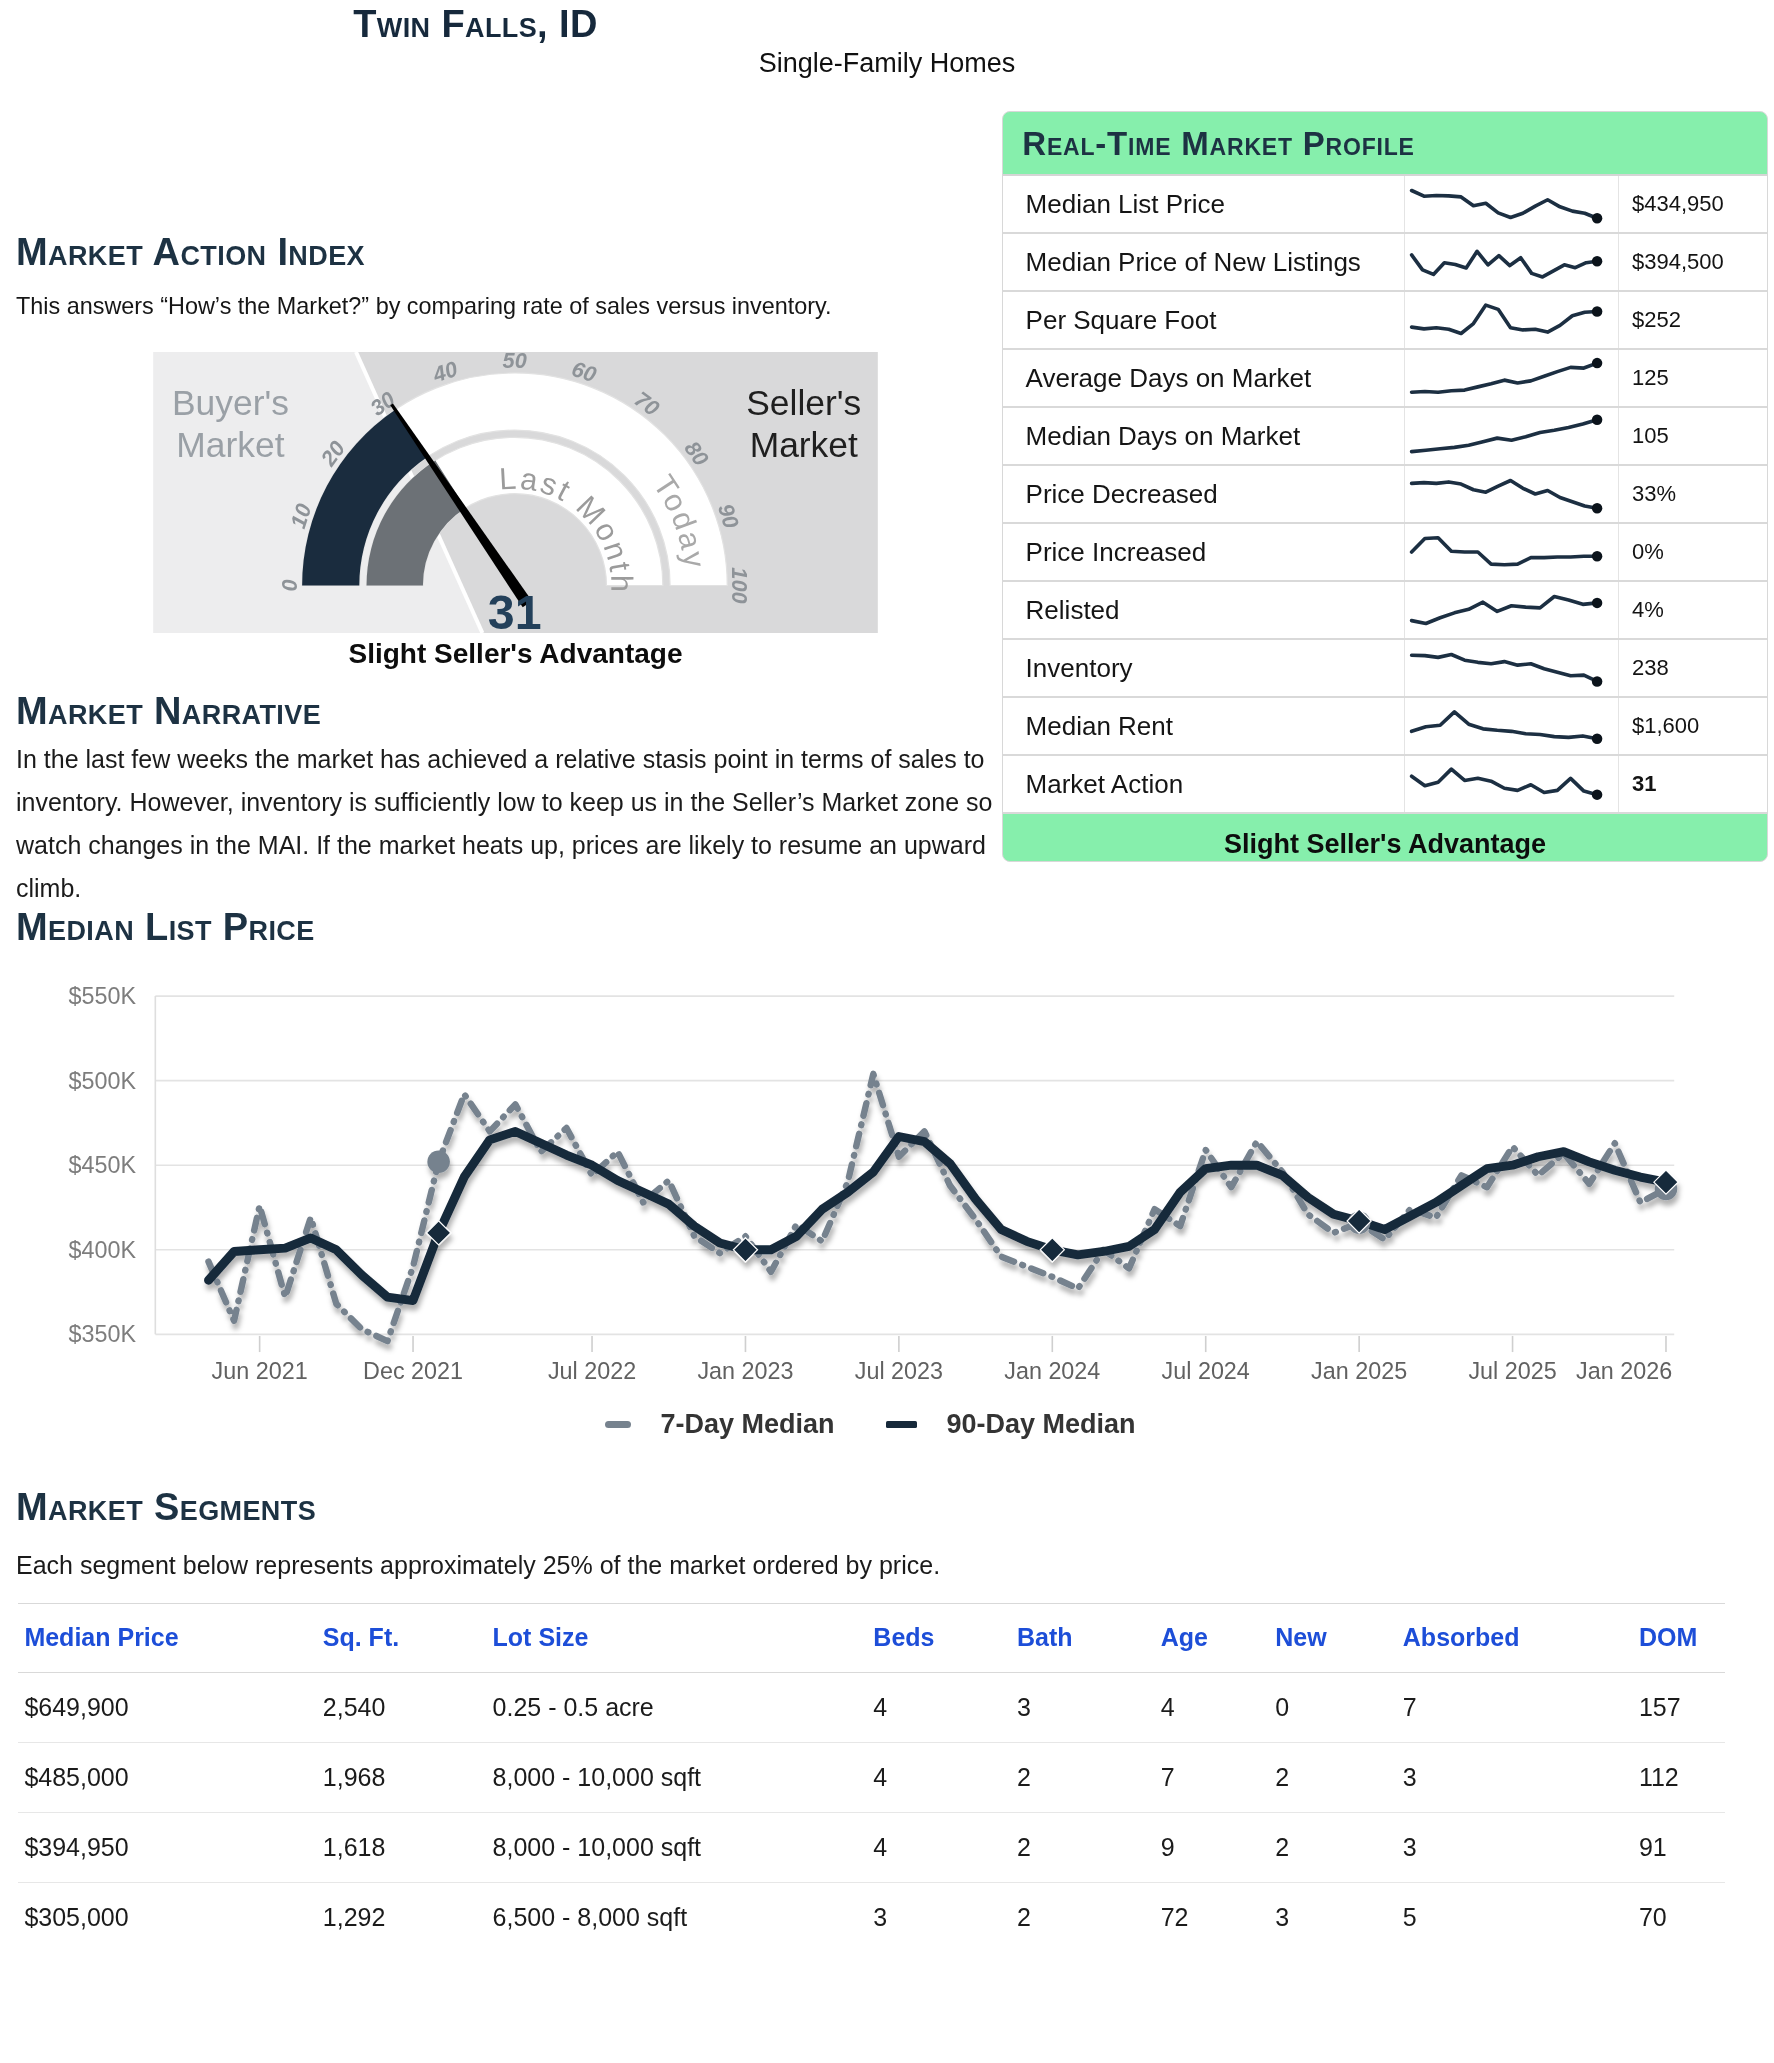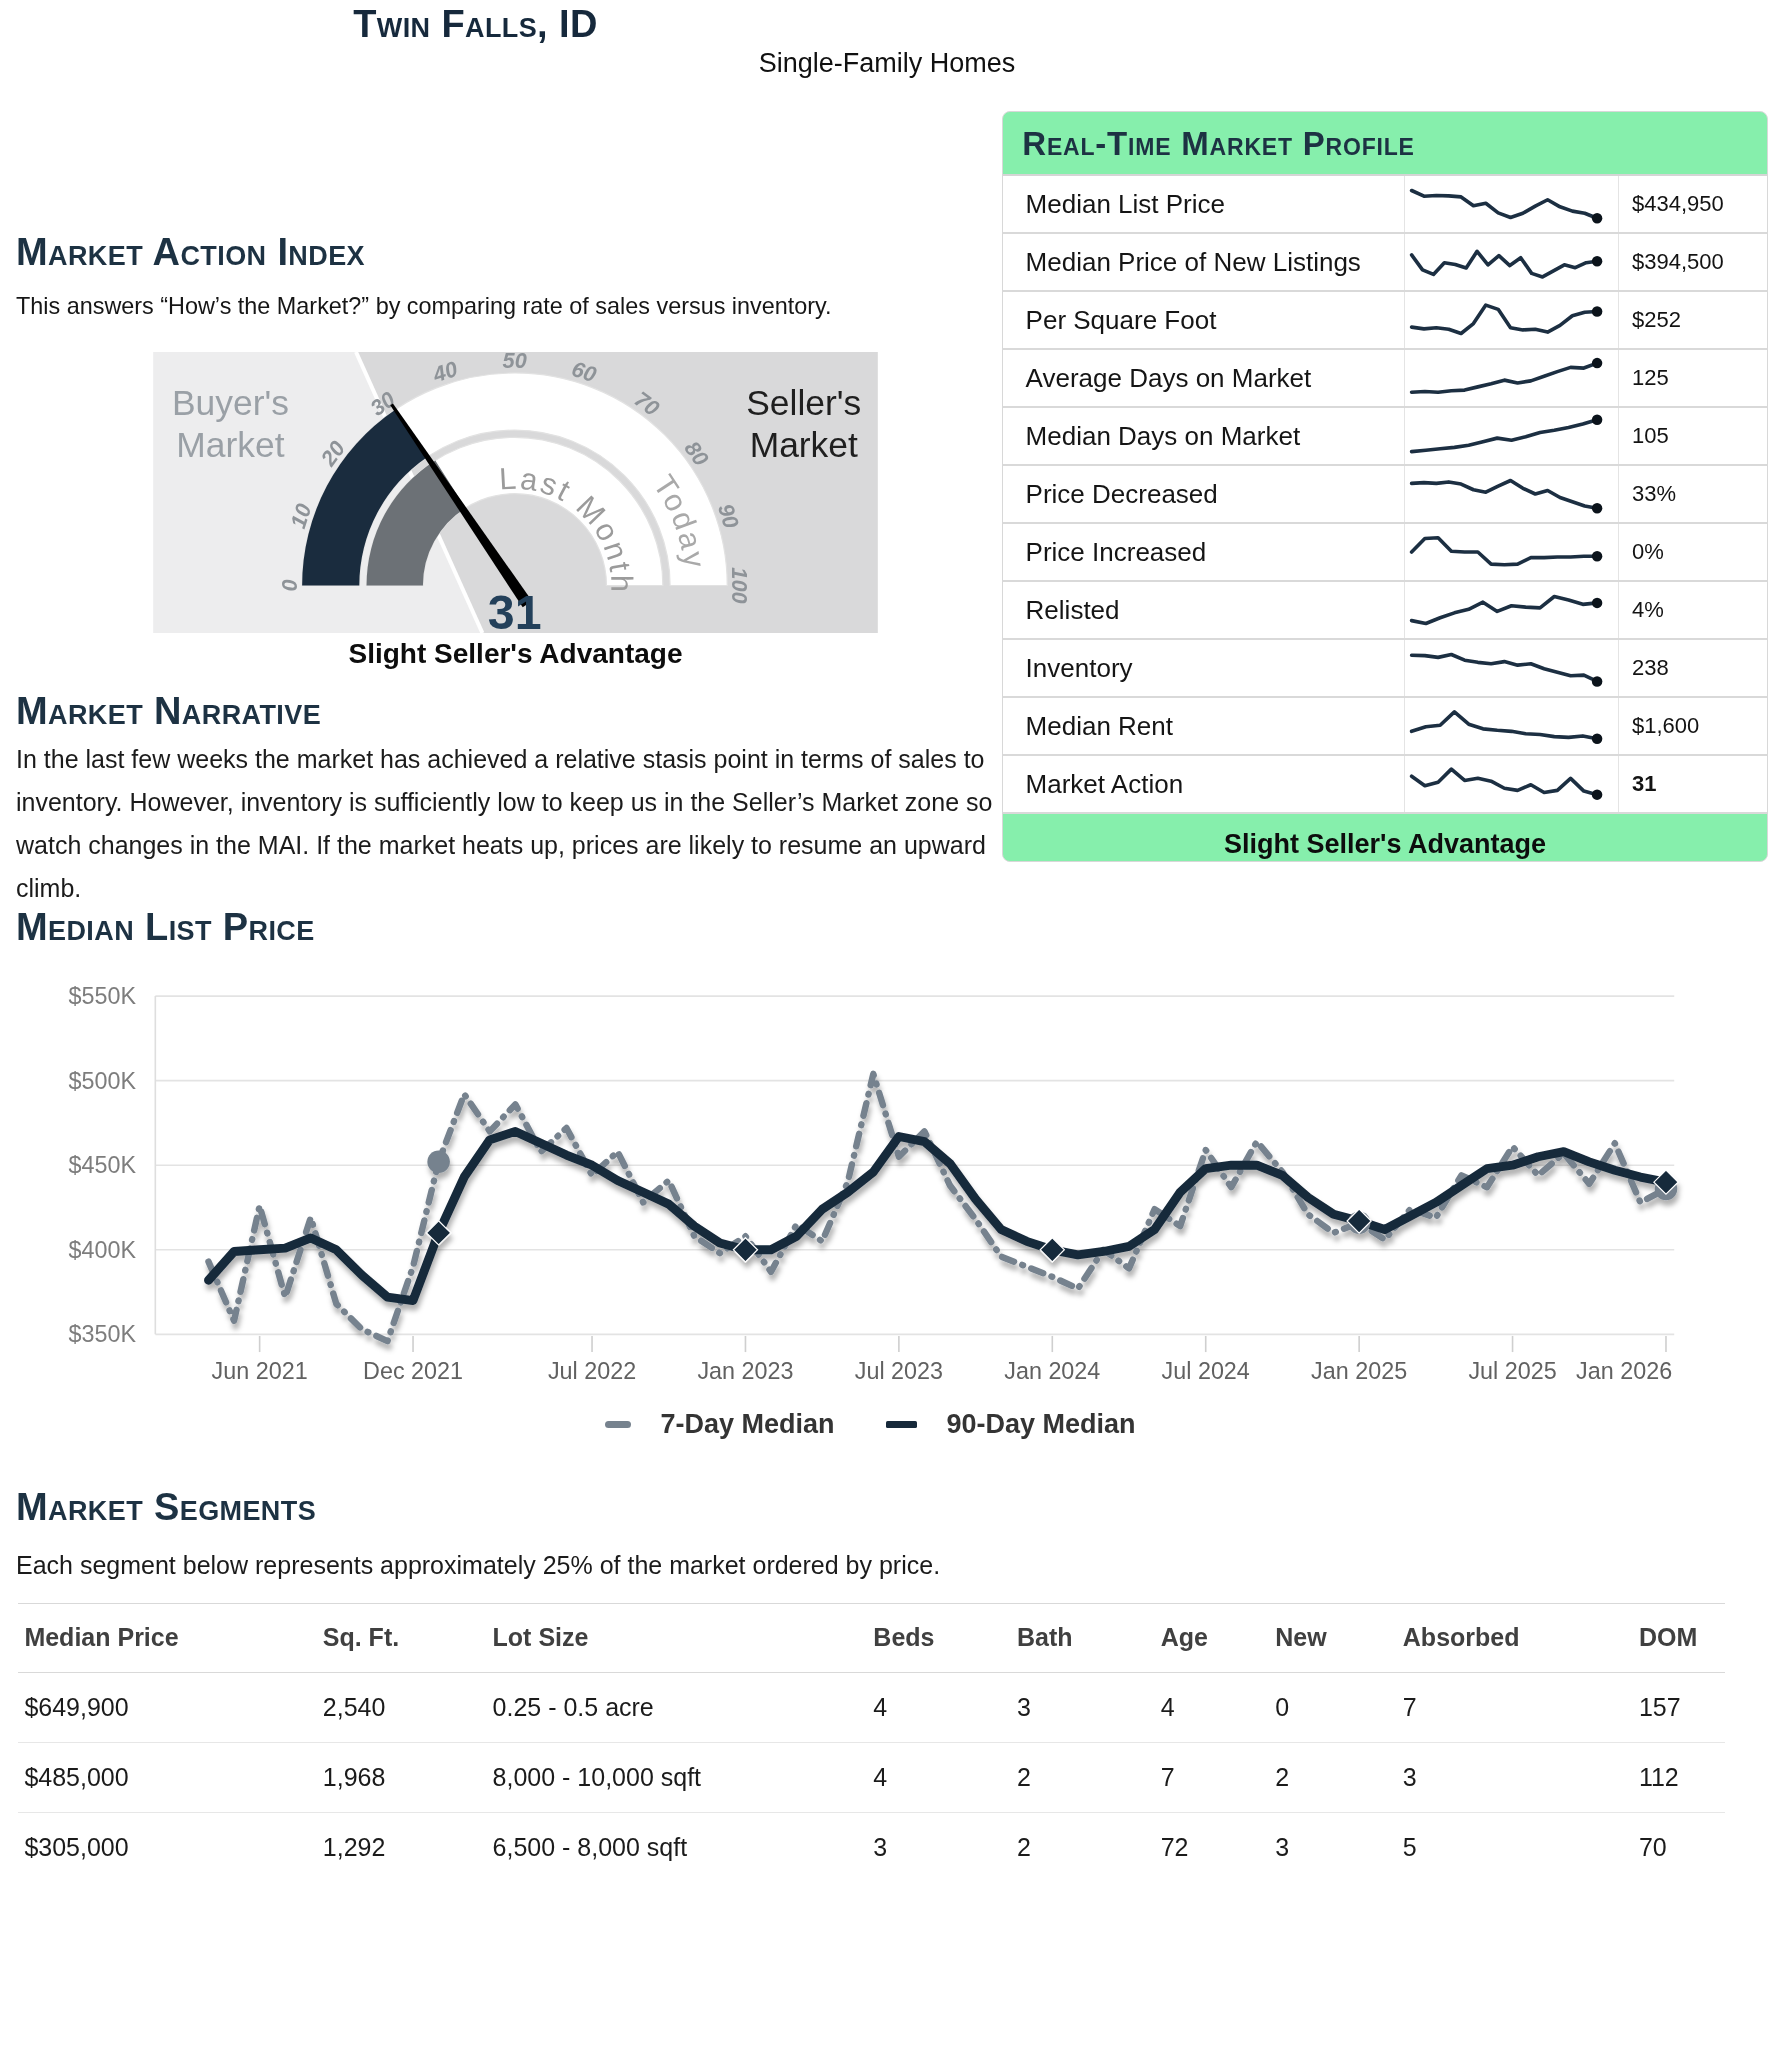--- a/index.html
+++ b/index.html
@@ -19,21 +19,21 @@
   .h-mlp{left:16px;top:906px;font-size:38px;}
   .chart-wrap{left:0;top:951px;width:1774px;height:451px;}
   .legend{left:0;top:1409px;width:1741px;display:flex;justify-content:center;gap:52px;align-items:center;}
   .legend-item{display:flex;align-items:center;gap:29px;font-size:27px;font-weight:700;color:#343434;}
   .dash-swatch{width:26px;height:7.3px;border-radius:4px;background:#76828E;}
   .line-swatch{width:31px;height:7.3px;border-radius:1.6px;background:#16293A;}
   .h-seg{left:16px;top:1486px;font-size:38px;}
   .seg-sub{left:16px;top:1551px;font-size:25px;}
   .seg-table-wrap{left:18px;top:1603px;width:1733px;}
   table.seg{border-collapse:collapse;width:1707px;table-layout:fixed;font-size:25px;}
-  table.seg th{text-align:left;font-weight:700;color:#404040;padding:19.3px 4.8px 19.3px 6.4px;
+  table.seg th{text-align:left;font-weight:700;color:#1d4ed8;padding:19.3px 4.8px 19.3px 6.4px;
                border-top:1.6px solid #d9d9d9;border-bottom:1.6px solid #d9d9d9;}
   table.seg td{text-align:left;padding:20px 4.8px 20px 6.4px;border-bottom:1.6px solid #e7e7e7;color:#1b1b1b;}
   table.seg tr:last-child td{border-bottom:none;}
   
   .rtp{left:1002px;top:111px;width:766px;height:751px;background:#86efac;border:1.6px solid #d8d8d8;
        border-radius:8px;box-sizing:border-box;}
   .rtp-title{margin:13px 0 11.3px 19.3px;font-size:33px;letter-spacing:0.8px;}
   .rtp-rows{border-top:2.4px solid #d5d5d5;}
   .prow{display:flex;align-items:center;height:56px;background:#fff;border-bottom:2.4px solid #d9d9d9;
         padding:0 0 0 22.6px;}
@@ -319,20 +319,31 @@
             <td>1,968</td>
             <td>8,000 - 10,000 sqft</td>
             <td>4</td>
             <td>2</td>
             <td>7</td>
             <td>2</td>
             <td>3</td>
             <td>112</td>
           </tr>
           <tr>
+            <td>$394,950</td>
+            <td>1,618</td>
+            <td>8,000 - 10,000 sqft</td>
+            <td>4</td>
+            <td>2</td>
+            <td>9</td>
+            <td>2</td>
+            <td>3</td>
+            <td>91</td>
+          </tr>
+          <tr>
             <td>$305,000</td>
             <td>1,292</td>
             <td>6,500 - 8,000 sqft</td>
             <td>3</td>
             <td>2</td>
             <td>72</td>
             <td>3</td>
             <td>5</td>
             <td>70</td>
           </tr>

